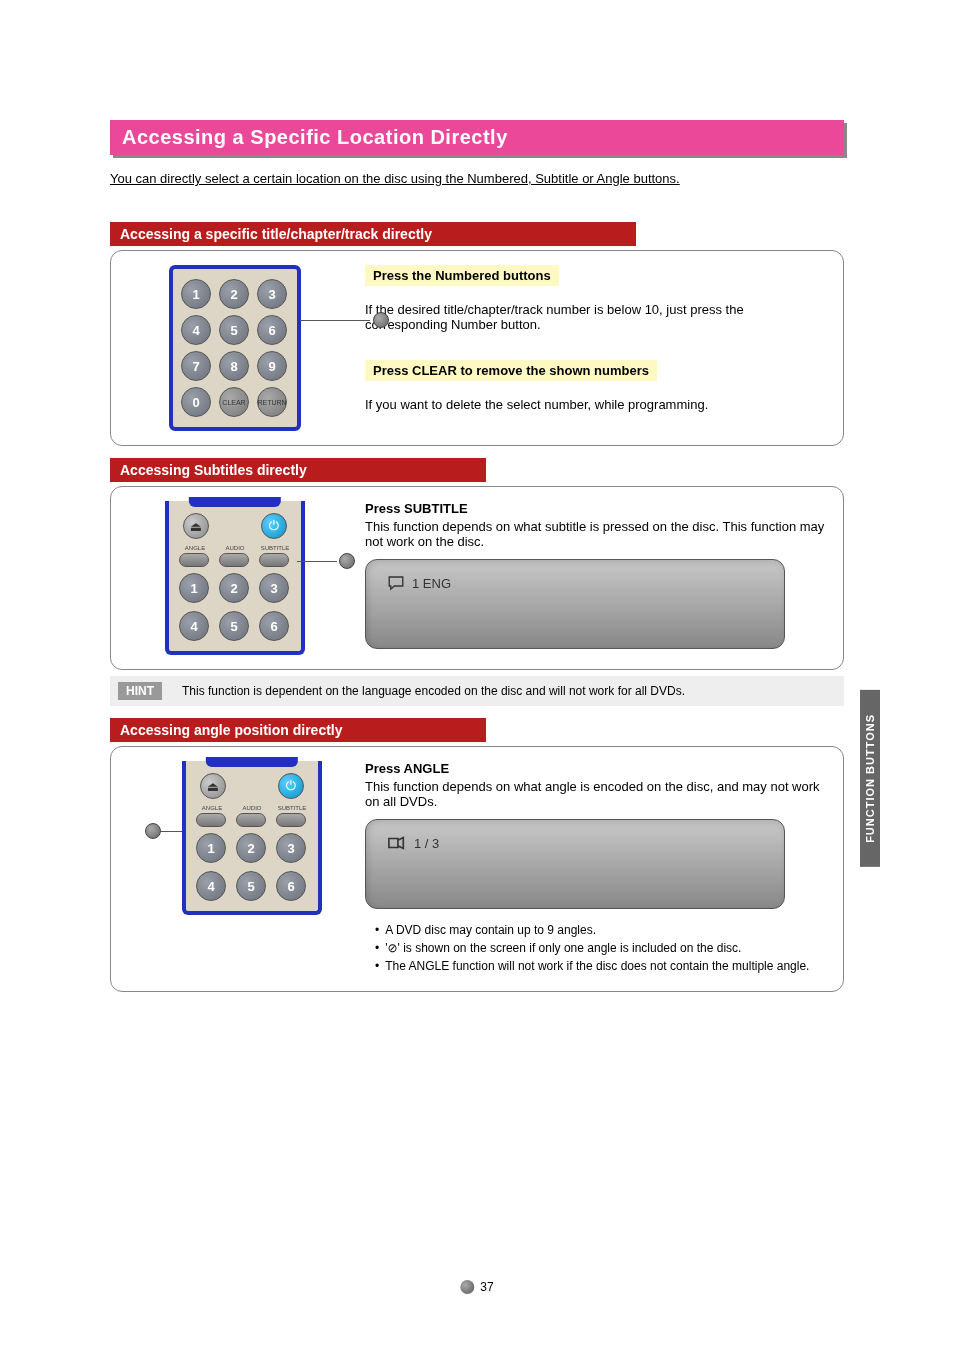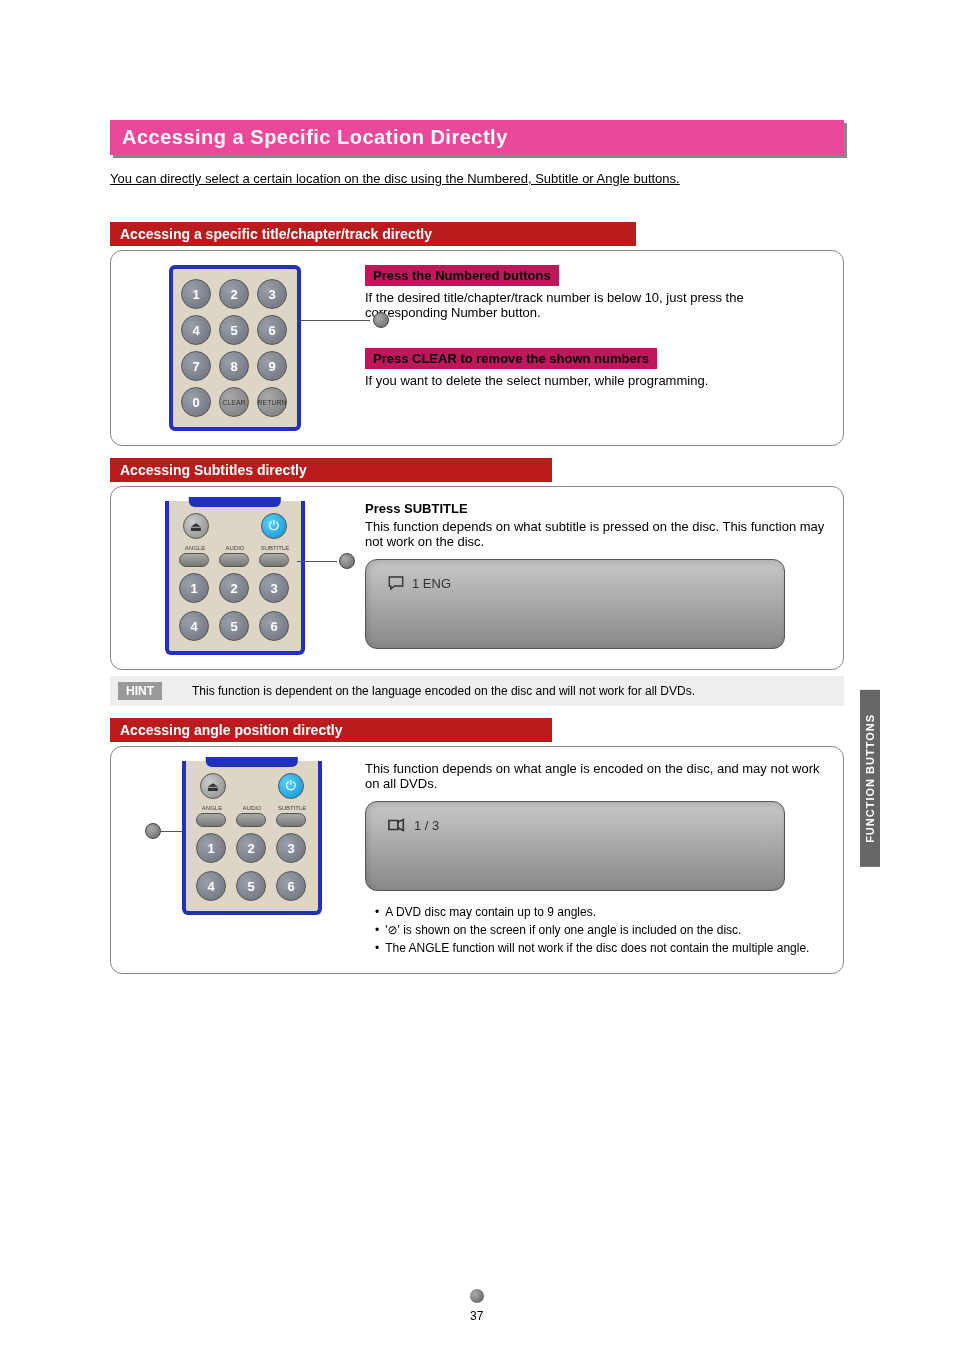--- a/index.html
+++ b/index.html
@@ -37,21 +37,21 @@
     font-size: 14px;
     font-weight: bold;
     padding: 4px 10px;
     margin-top: 12px;
     display: inline-block;
   }
   .subheader-full {
     width: 526px;
   }
   .subheader-narrow {
-    width: 442px;
+    width: 376px;
   }
   .section-box {
     border: 1px solid #888;
     border-radius: 12px;
     padding: 14px;
     margin-top: 4px;
     position: relative;
     display: flex;
     gap: 20px;
     align-items: flex-start;
@@ -164,26 +164,26 @@
     position: absolute;
   }
   .callout-line {
     position: absolute;
     border-top: 1px solid #555;
   }
   .right-block {
     flex: 1;
   }
   .step-label {
-    background: #be185d;
+    background: #fef9c3;
     font-size: 13px;
     font-weight: bold;
     padding: 3px 8px;
     display: inline-block;
-    margin-bottom: 4px;
+    margin-bottom: 16px;
   }
   .step-desc {
     font-size: 13px;
     margin-bottom: 10px;
   }
   .osd-box {
     border: 1px solid #555;
     background: linear-gradient(#c8c8c8, #888);
     padding: 14px 20px;
     border-radius: 12px;
@@ -202,21 +202,21 @@
     padding: 6px 8px;
     font-size: 12px;
     display: flex;
     align-items: center;
   }
   .hint-tag {
     background: #999;
     color: #fff;
     font-weight: bold;
     padding: 2px 8px;
-    margin-right: 30px;
+    margin-right: 20px;
     font-size: 12px;
   }
   .footnote-list {
     font-size: 12px;
     margin-top: 14px;
     padding-left: 10px;
   }
   .footnote-list li {
     list-style: none;
     margin-bottom: 4px;
@@ -233,28 +233,27 @@
     font-size: 11px;
     font-weight: bold;
     padding: 24px 4px;
     writing-mode: vertical-rl;
     transform: rotate(180deg);
     letter-spacing: 1px;
     text-align: center;
   }
   .page-number {
     position: absolute;
-    bottom: 28px;
+    bottom: 57px;
     left: 50%;
     transform: translateX(-50%);
     font-size: 12px;
     display: flex;
     align-items: flex-start;
     gap: 6px;
-    flex-direction: column;
   }
   .page-number .dot {
     width: 14px; height: 14px;
     border-radius: 50%;
     background: radial-gradient(circle at 35% 35%, #aaa, #555);
   }
 </style>
 </head>
 <body>
 
@@ -369,20 +368,21 @@
           <div class="btn-num">1</div>
           <div class="btn-num">2</div>
           <div class="btn-num">3</div>
           <div class="btn-num">4</div>
           <div class="btn-num">5</div>
           <div class="btn-num">6</div>
         </div>
       </div>
     </div>
     <div class="right-block">
+      <div style="font-weight:bold; font-size:13px; margin-bottom:3px;">Press ANGLE</div>
       <div class="step-desc">This function depends on what angle is encoded on the disc, and may not work on all DVDs.</div>
       <div class="osd-box">
         <div class="osd-line">
           <svg width="22" height="18" viewBox="0 0 24 20">
               <path fill="none" stroke="#333" stroke-width="1.8" d="M3 5h10v10H3zM13 7l6-3v12l-6-3z"></path>
             </svg>
           <span>1 / 3</span>
         </div>
       </div>
       <ul class="footnote-list">

